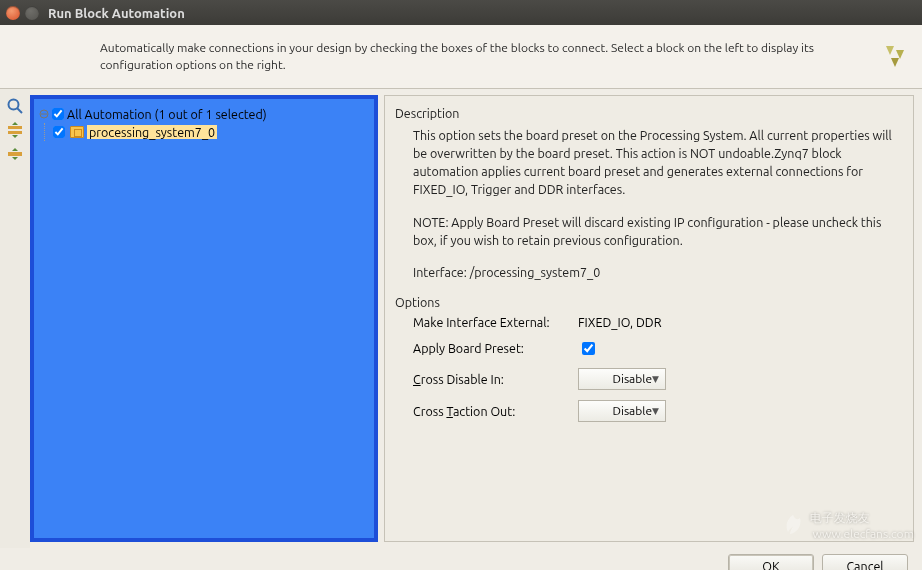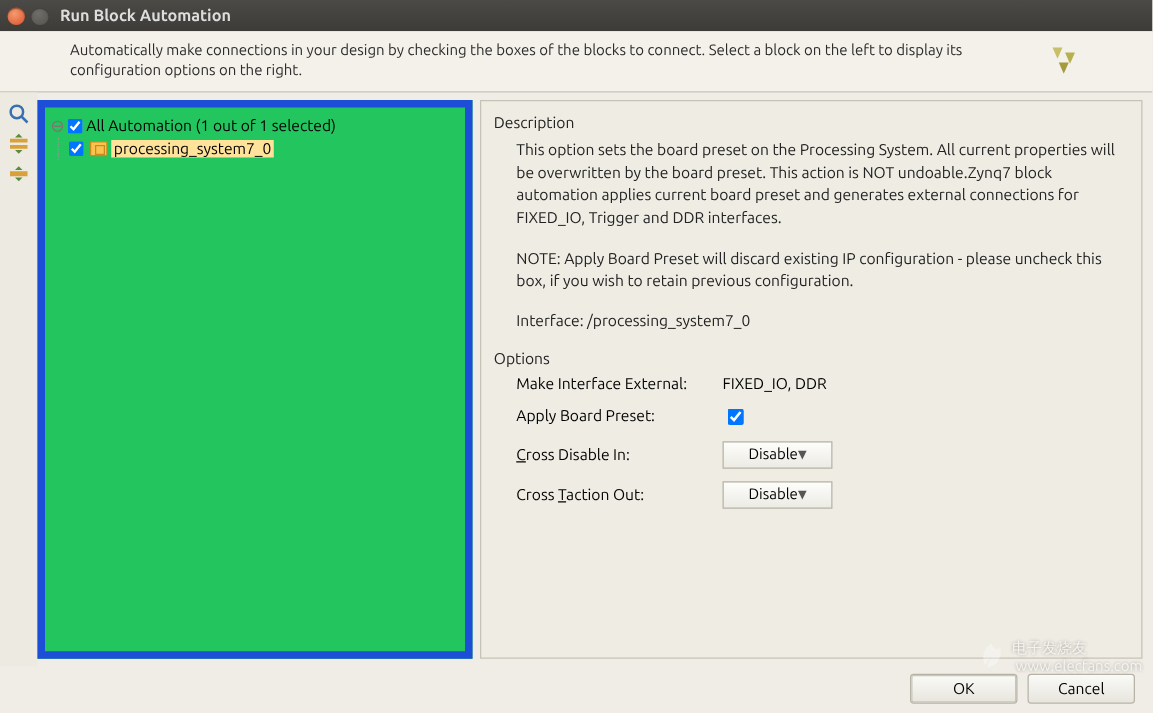--- a/index.html
+++ b/index.html
@@ -6,46 +6,46 @@
 body { margin:0; padding:0; width:922px; height:570px; background:#f0ede6; overflow:hidden; position:relative; }
 
 
 .titlebar { height:25px; background:linear-gradient(#4b4a46,#3c3b37); display:flex; align-items:center; padding:0 6px; color:#ddd; font-size:13px; font-weight:bold; }
 .tb-btn { width:14px; height:14px; border-radius:50%; margin-right:5px; display:inline-block; box-shadow:inset 0 1px 1px rgba(0,0,0,.4); }
 .tb-close { background:radial-gradient(circle at 40% 35%, #f59a6f, #d9512a); }
 .tb-min { background:radial-gradient(circle at 40% 35%, #6f6e69, #54534f); }
 .tb-title { margin-left:4px; }
 
 
-.desc-strip { height:49px; background:#f4f1eb; border-bottom:1px solid #c6c2b7; display:flex; align-items:center; padding:15px 12px; justify-content:center; }
+.desc-strip { height:64px; background:#f4f1eb; border-bottom:1px solid #c6c2b7; display:flex; align-items:center; padding:15px 12px; justify-content:flex-end; }
 .desc-strip .txt { font-size:12px; color:#2b2b2b; line-height:1.35; max-width:780px; }
 .logo { width:30px; height:30px; position:relative; }
 .logo svg { width:30px; height:30px; }
 
 
 .main { display:flex; height:459px; }
 .iconcol { width:30px; background:#edeae2; padding-top:8px; display:flex; flex-direction:column; align-items:center; gap:6px; }
 .iconcol .ico { width:18px; height:18px; cursor:pointer; }
 
-.treepanel { width:348px; border:6px solid #1d4ed8; margin:6px 0 6px 0; background:#22c55e; padding:6px 4px; font-size:12.5px; overflow:auto; }
+.treepanel { width:348px; border:4px solid #1d4ed8; margin:6px 0 6px 0; background:#3b82f6; padding:6px 4px; font-size:12.5px; overflow:auto; }
 .tree-row { display:flex; align-items:center; height:18px; white-space:nowrap; }
 .expander { width:12px; height:12px; display:inline-flex; align-items:center; justify-content:center; margin-right:2px; cursor:pointer; }
 .cb { width:12px; height:12px; margin:0 3px 0 0; }
 .chip { width:14px; height:12px; background:#f9c44d; border:1px solid #cc8a1e; display:inline-block; margin:0 3px 0 2px; border-radius:1px; position:relative;}
 .chip::after{content:"";position:absolute;left:3px;top:2px;width:6px;height:6px;border:1px solid #cc8a1e;}
 .sel { background:#ffe39a; padding:0 2px; }
 .tree-line { border-left:1px dotted #999; margin-left:6px; padding-left:8px; }
 
 .rightpanel { flex:1; border:1px solid #c6c2b7; margin:6px 8px 6px 6px; background:#efece4; padding:10px 10px 10px 10px; font-size:12.5px; overflow:auto; }
 .section-h { font-size:12.5px; color:#222; margin-bottom:6px; }
 .section-body { margin:0 0 14px 18px; line-height:1.45; color:#222; }
 .opt-row { display:flex; align-items:center; margin:0 0 10px 18px; }
 .opt-label { width:165px; }
 .underline { text-decoration:underline; }
-.dd { width:88px; height:22px; border:1px solid #b7b3a7; background:linear-gradient(#fdfdfb,#ecebe4); font-size:12px; display:flex; align-items:center; justify-content:center; padding:0 6px; cursor:pointer; }
+.dd { width:88px; height:22px; border:1px solid #b7b3a7; background:linear-gradient(#fdfdfb,#ecebe4); font-size:12px; display:flex; align-items:center; justify-content:flex-end; padding:0 6px; cursor:pointer; }
 .dd .arr { font-size:9px; color:#555; }
 .rp-cb { width:13px; height:13px; }
 
 
 .footer { height:36px; display:flex; align-items:center; justify-content:flex-end; padding:0 14px; gap:8px; }
 .btn { width:86px; height:24px; border:1px solid #b7b3a7; background:linear-gradient(#fafaf7,#e7e5dd); font-size:12.5px; display:flex; align-items:center; justify-content:center; cursor:pointer; border-radius:3px; }
 .btn.outline { box-shadow:0 0 0 1px #c9c5b9 inset; }
 
 
 .wm { position:absolute; right:8px; bottom:30px; opacity:.35; font-size:12px; color:#fff; text-shadow:0 0 3px #000; pointer-events:none; display:flex; align-items:center; gap:4px;}

